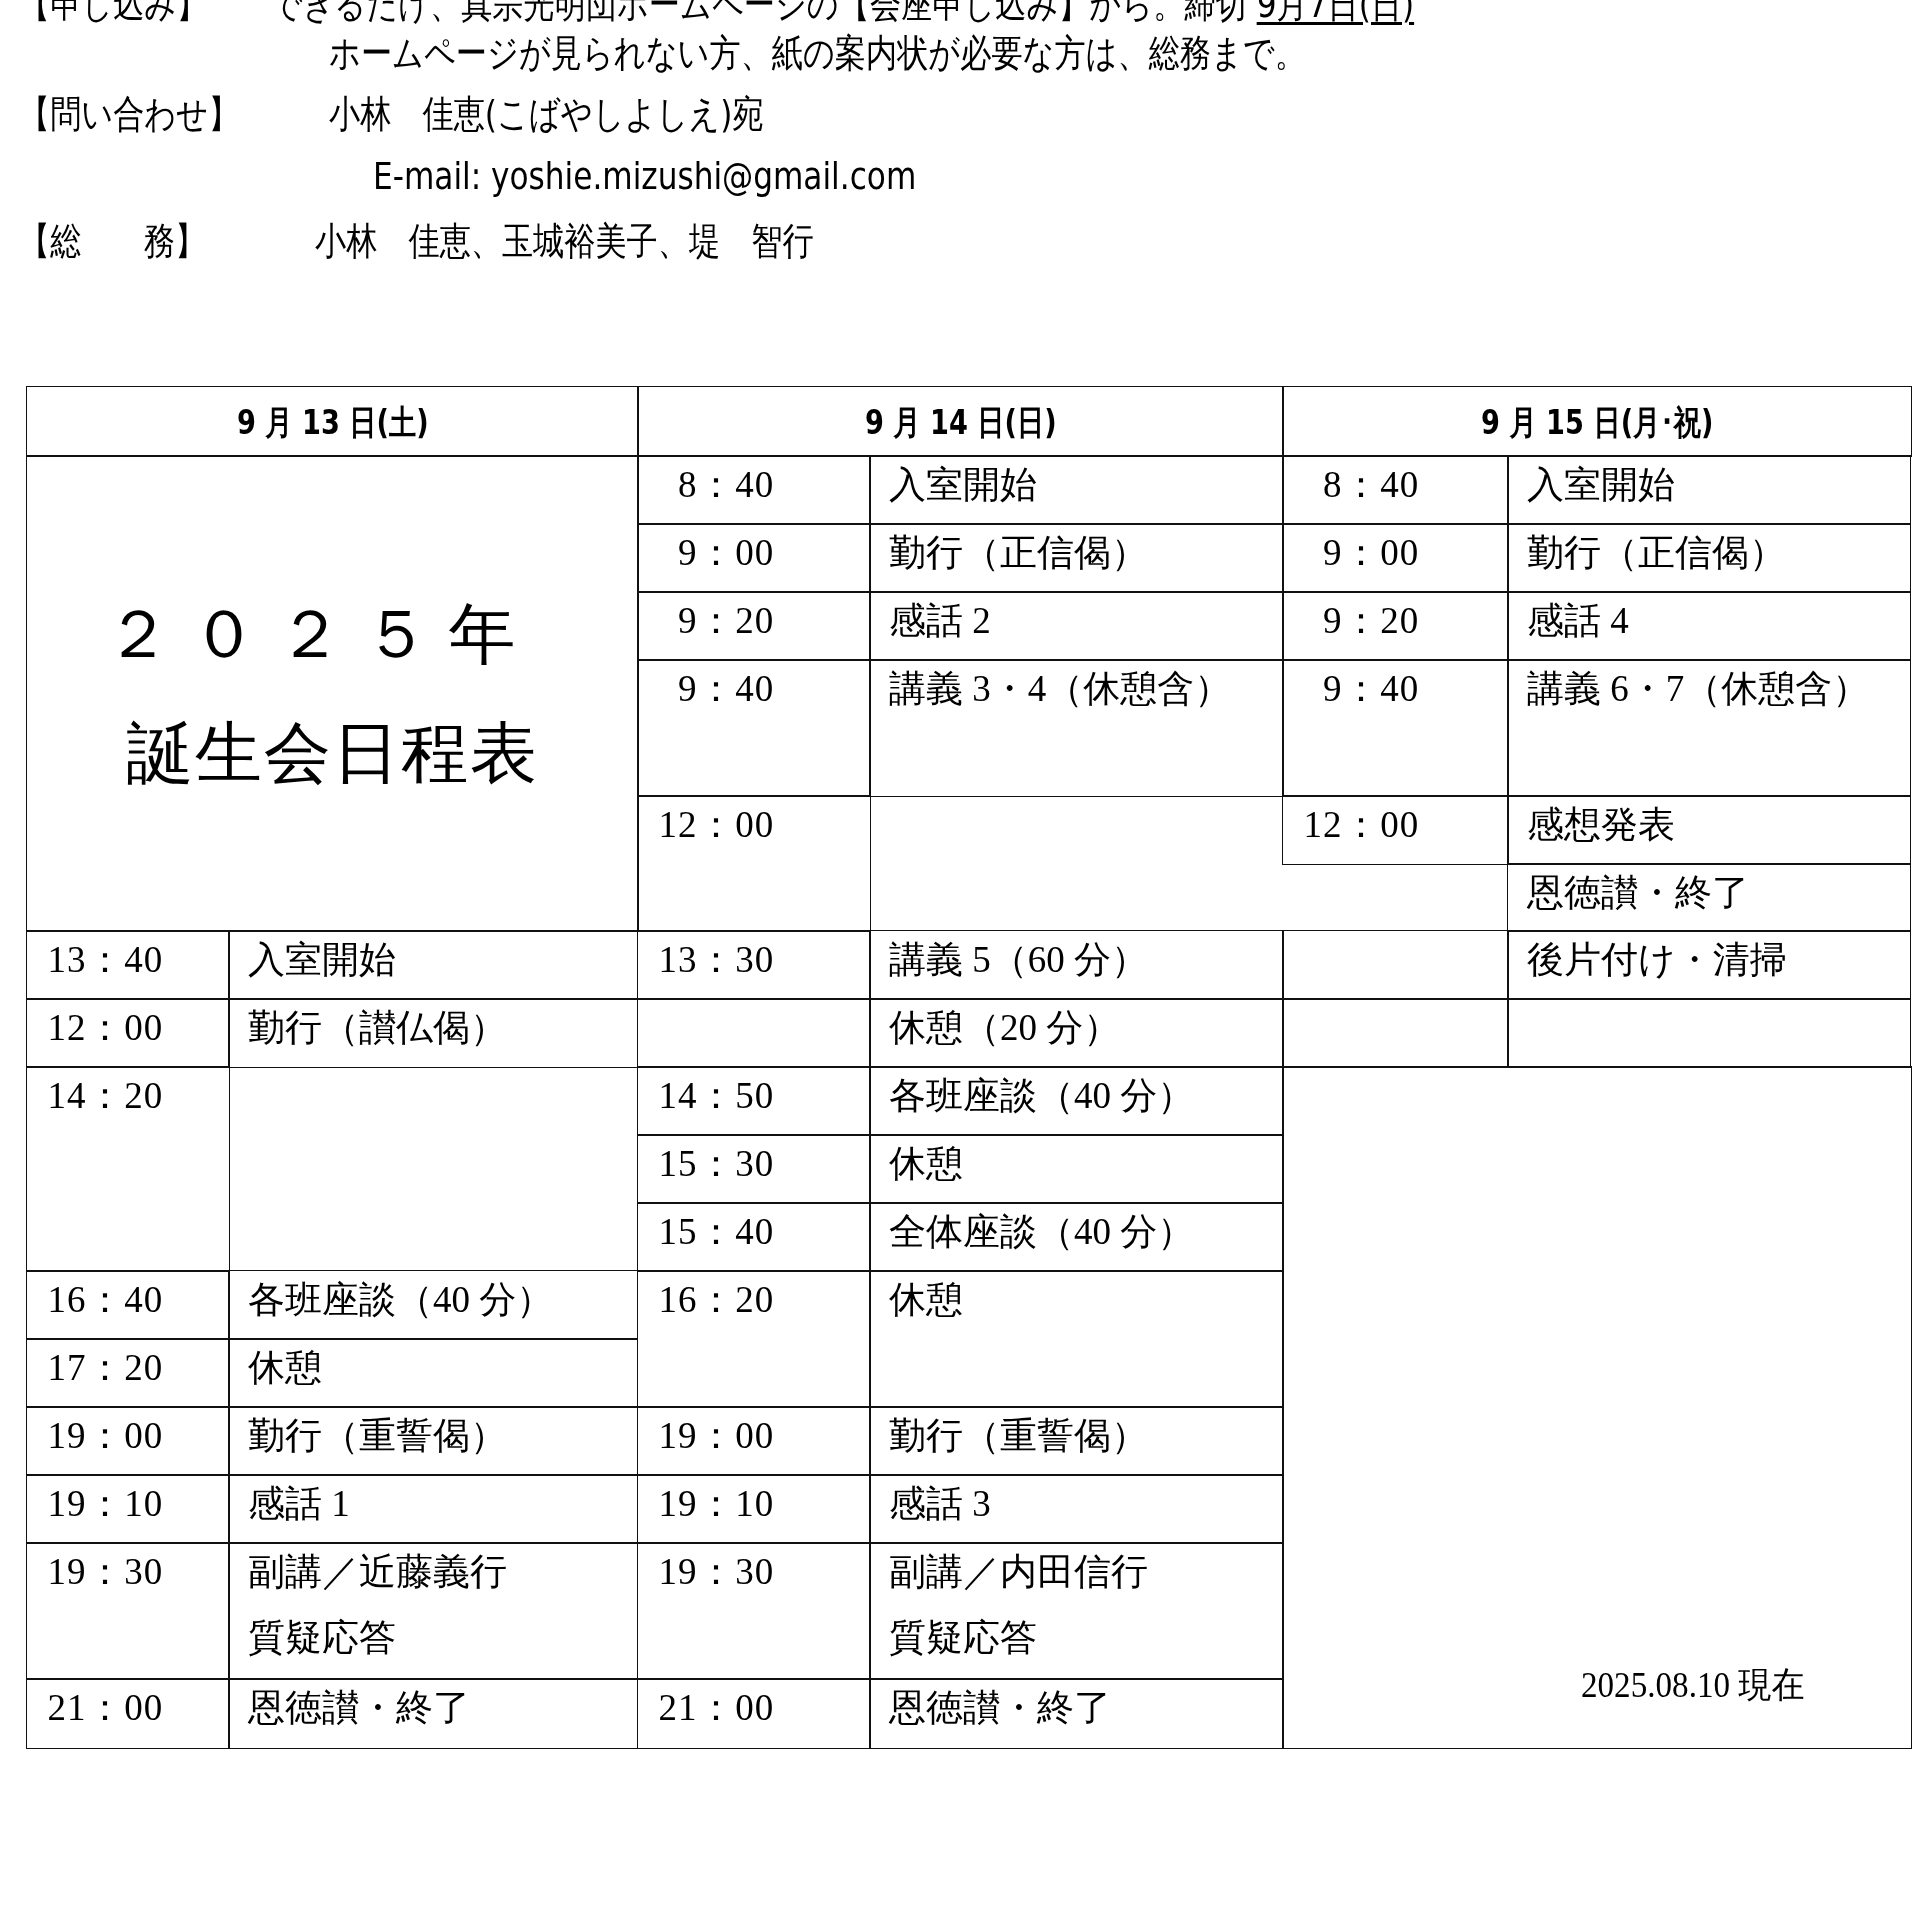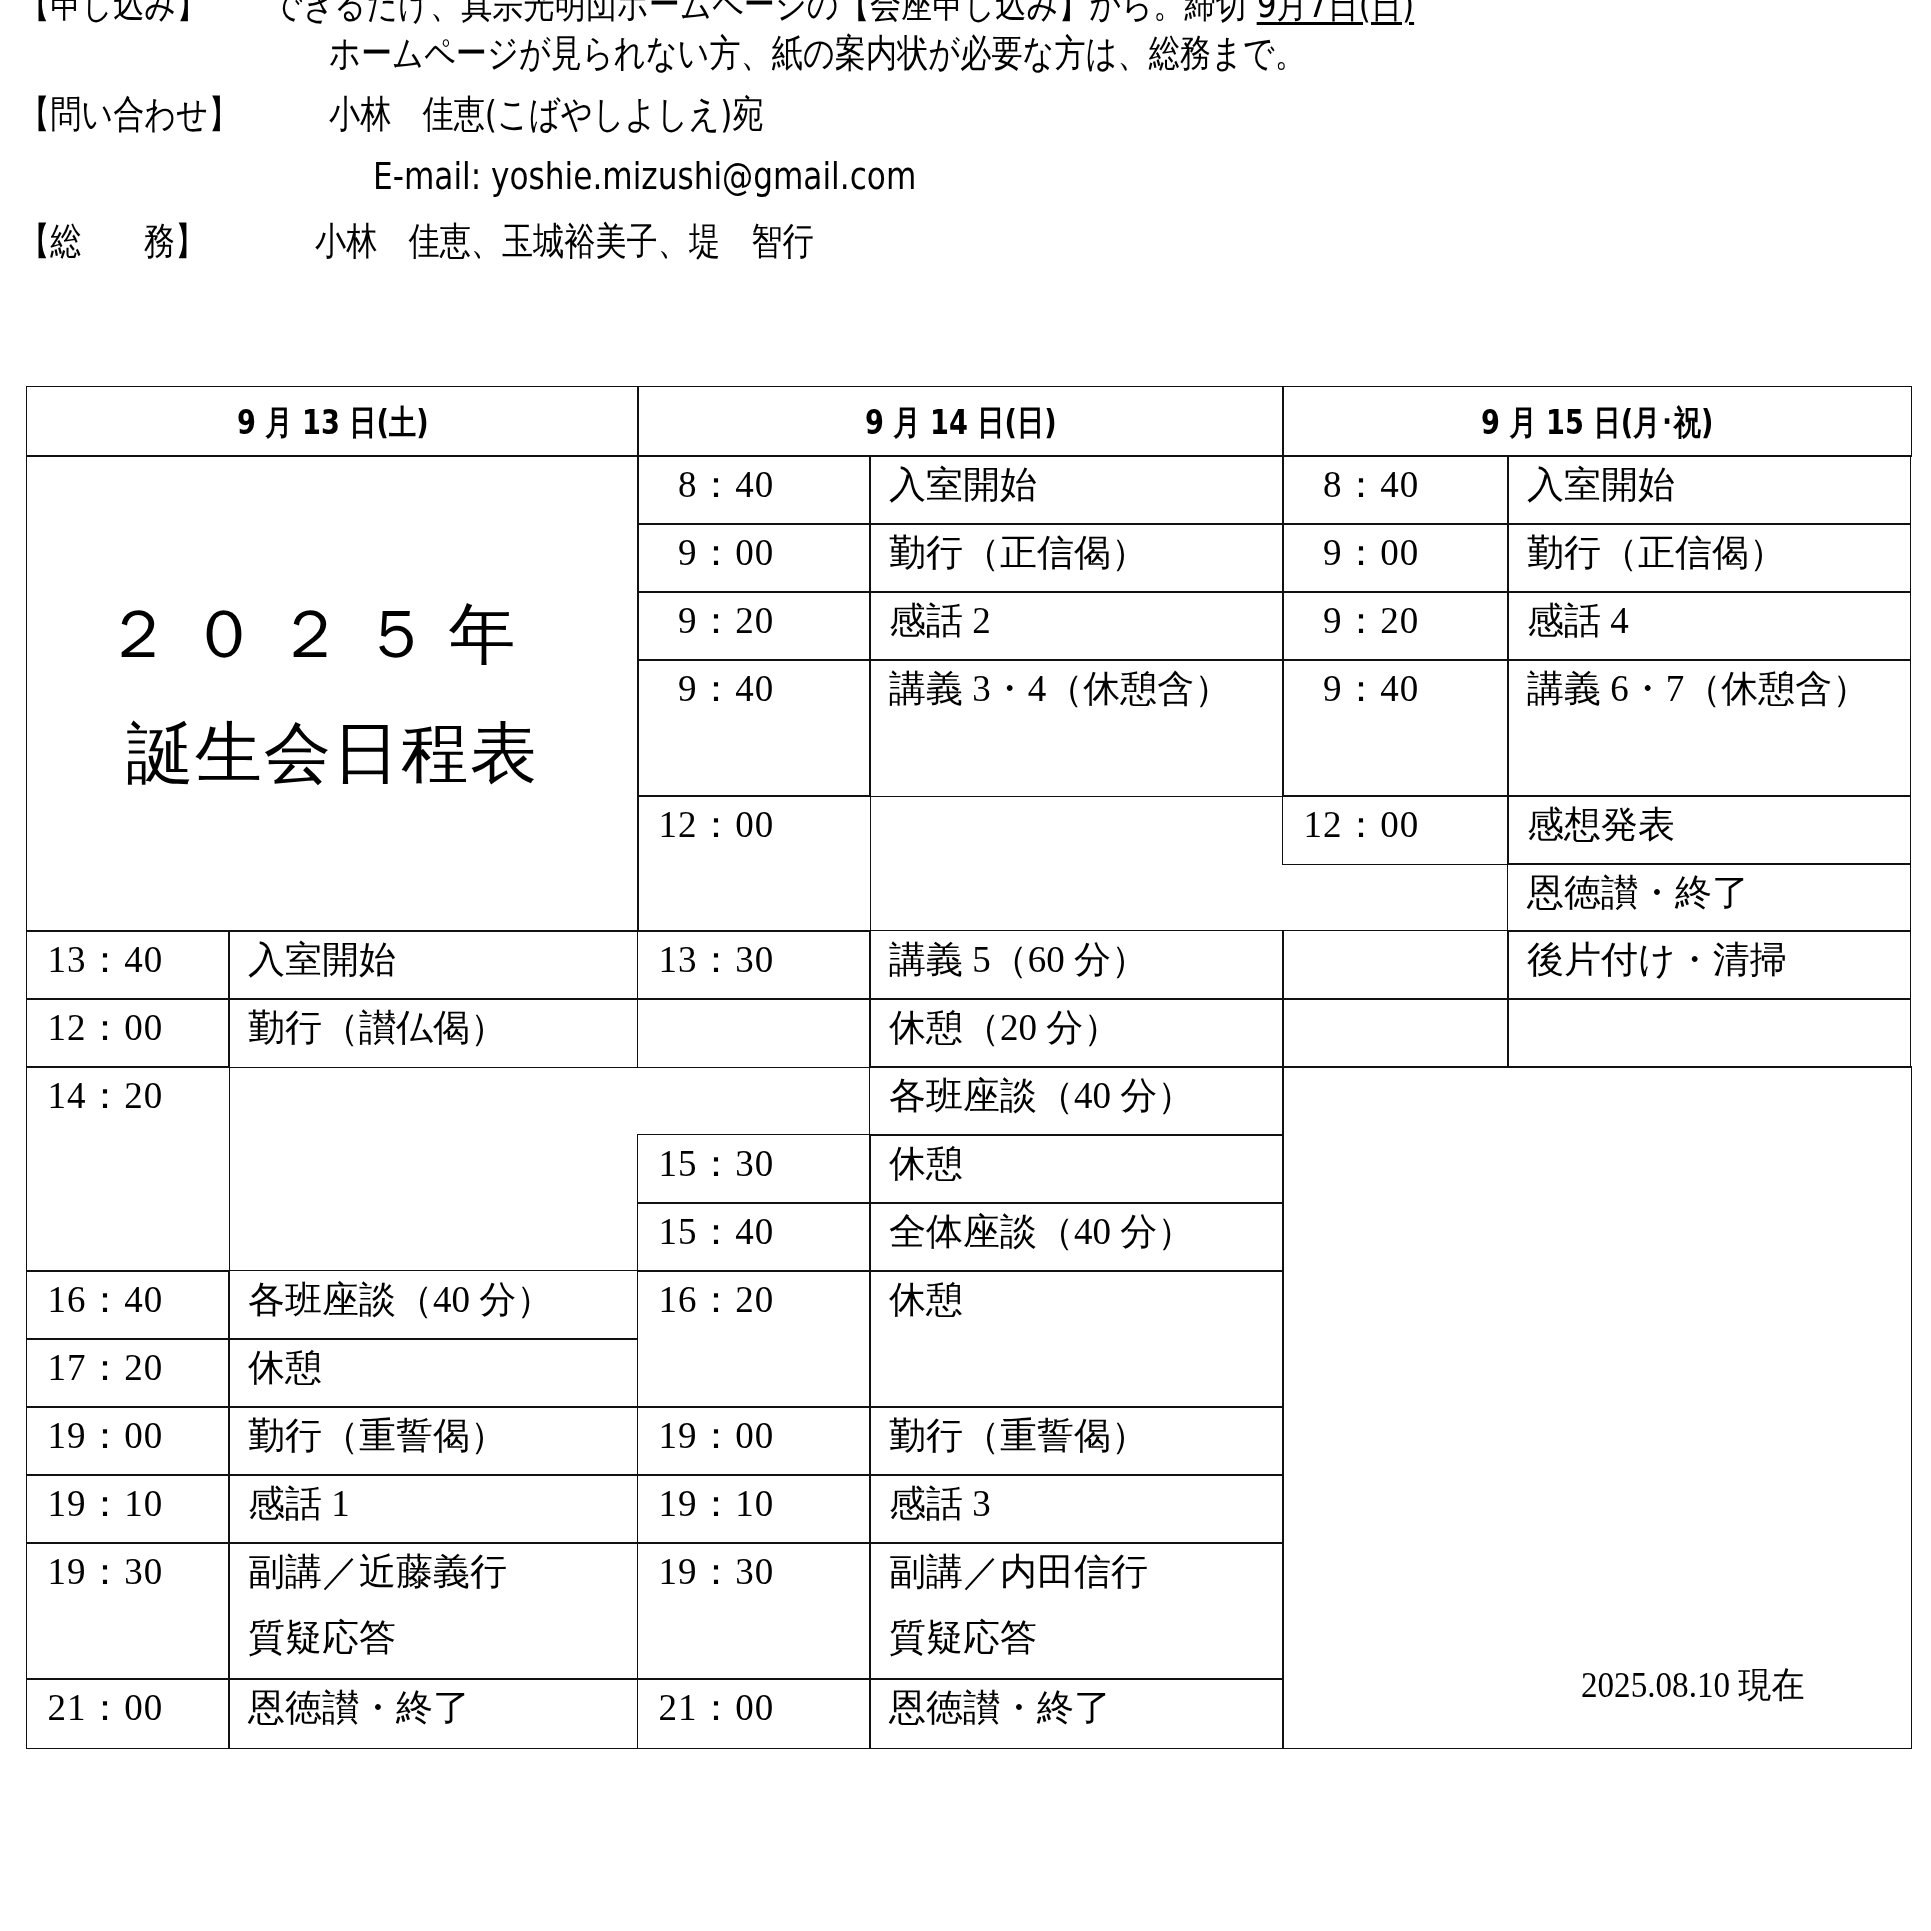--- a/index.html
+++ b/index.html
@@ -153,20 +153,23 @@
       <span class="t">講義 5（60 分）</span>
     </div>
 
   <div class="cell time" style="left:637px; top:998px; width:234px; height:70px;">
       <span class="t"></span>
     </div>
   <div class="cell ev" style="left:869px; top:998px; width:415px; height:70px;">
       <span class="t">休憩（20 分）</span>
     </div>
 
+  <div class="cell time" style="left:637px; top:1066px; width:234px; height:70px;">
+      <span class="t">14：50</span>
+    </div>
   <div class="cell ev" style="left:869px; top:1066px; width:415px; height:70px;">
       <span class="t">各班座談（40 分）</span>
     </div>
 
   <div class="cell time" style="left:637px; top:1134px; width:234px; height:70px;">
       <span class="t">15：30</span>
     </div>
   <div class="cell ev" style="left:869px; top:1134px; width:415px; height:70px;">
       <span class="t">休憩</span>
     </div>

